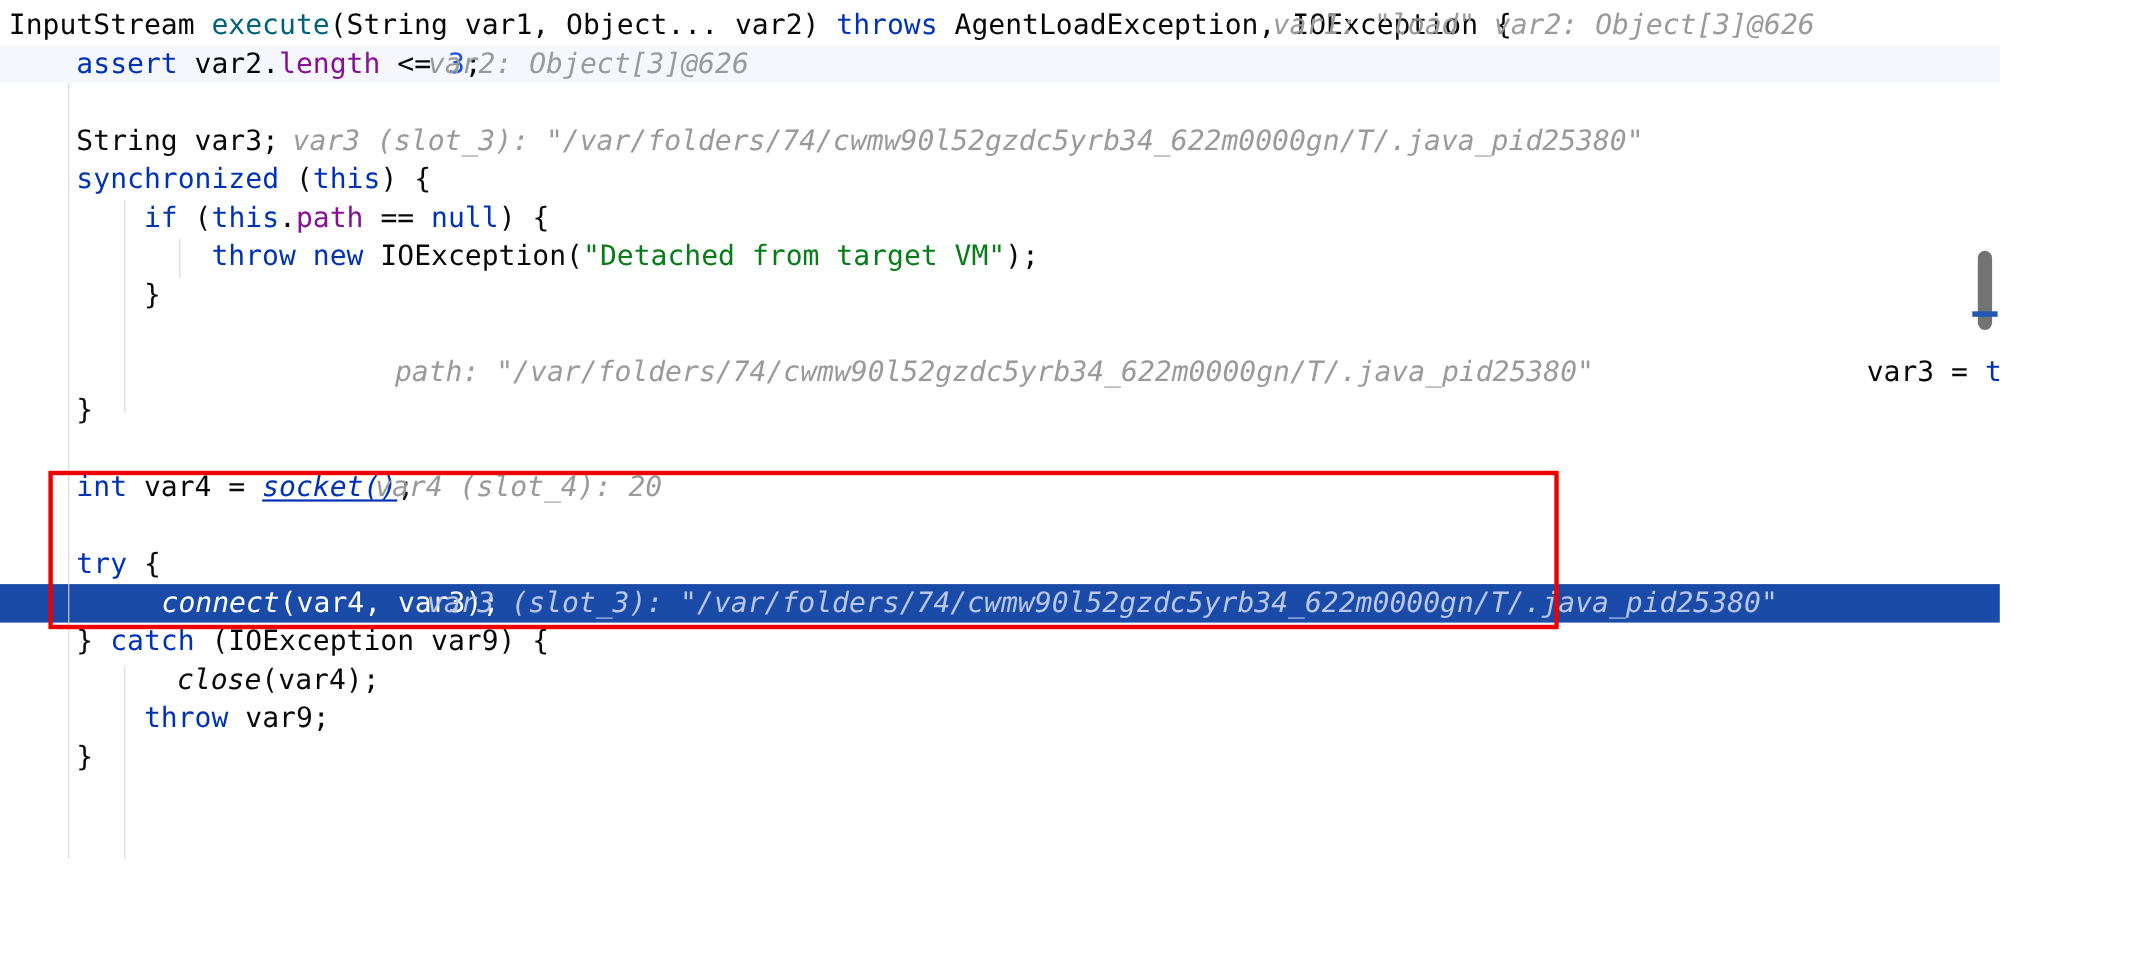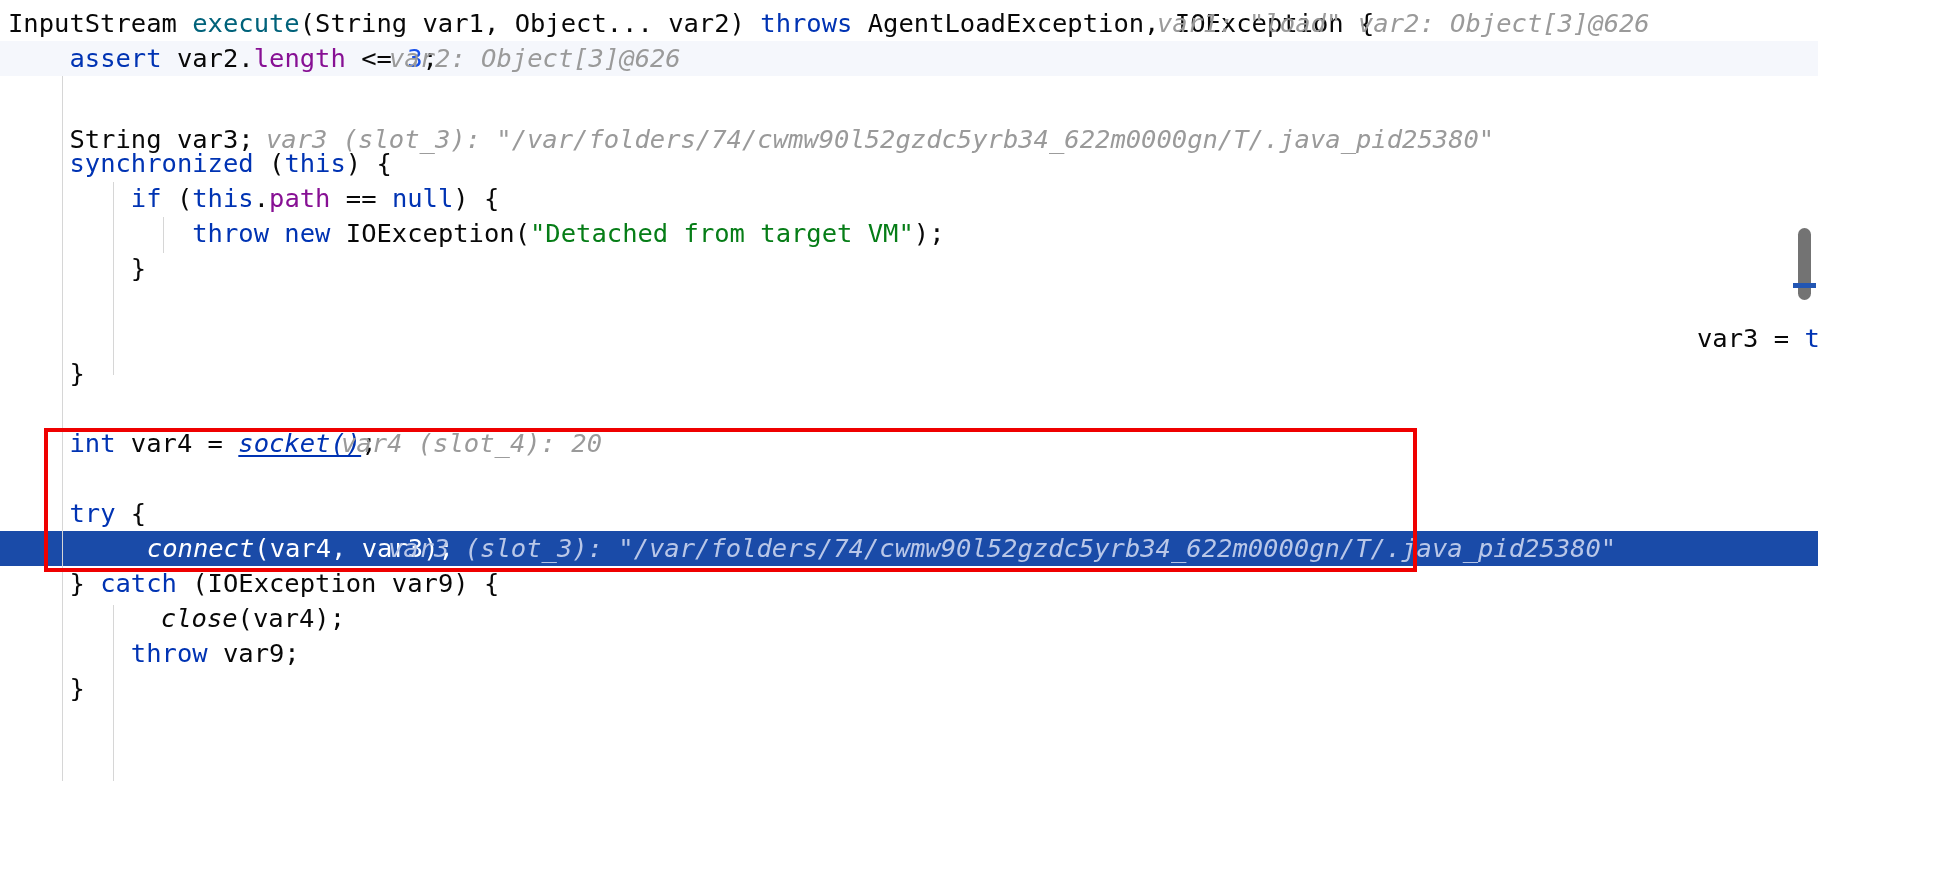--- a/index.html
+++ b/index.html
@@ -139,27 +139,27 @@
       <div class="iguide" style="left: 62px; top: 76px; height: 705px;"></div>
       <div class="iguide" style="left: 113px; top: 182px; height: 105px;"></div>
       <div class="iguide" style="left: 163px; top: 217px; height: 36px;"></div>
       <div class="iguide" style="left: 113px; top: 287px; height: 88px;"></div>
       <div class="iguide" style="left: 113px; top: 605px; height: 176px;"></div>
     </div>
   <div id="layer-lines">
       <div class="line" style="top: 6px;"><span class="code"><span class="plain">InputStream </span><span class="mcall">execute</span><span class="plain">(String var1, Object... var2) </span><span class="kw">throws</span><span class="plain"> AgentLoadException, IOException {</span></span><span class="hint" style="position: absolute; left: 1157px; top: 0px; z-index: 3;">var1: "load"</span><span class="hint" style="position: absolute; left: 1358px; top: 0px; z-index: 3;">var2: Object[3]@626</span></div>
       <div class="line" style="top: 41px;"><span class="code"><span class="plain">    </span><span class="kw">assert</span><span class="plain"> var2.</span><span class="field">length</span><span class="plain"> &lt;= </span><span class="num">3</span><span class="plain">;</span></span><span class="hint" style="position: absolute; left: 389px; top: 0px; z-index: 3;">var2: Object[3]@626</span></div>
       <div class="line" style="top: 76px;"><span class="code"></span></div>
-      <div class="line" style="top: 111px; margin-top: 11px;"><span class="code"><span class="plain">    String var3;</span></span><span class="hint" style="position: absolute; left: 266px; top: 0px; z-index: 3;">var3 (slot_3): "/var/folders/74/cwmw90l52gzdc5yrb34_622m0000gn/T/.java_pid25380"</span></div>
+      <div class="line" style="top: 111px;"><span class="code"><span class="plain">    String var3;</span></span><span class="hint" style="position: absolute; left: 266px; top: 0px; z-index: 3;">var3 (slot_3): "/var/folders/74/cwmw90l52gzdc5yrb34_622m0000gn/T/.java_pid25380"</span></div>
       <div class="line" style="top: 146px;"><span class="code"><span class="plain">    </span><span class="kw">synchronized</span><span class="plain"> (</span><span class="kw">this</span><span class="plain">) {</span></span></div>
       <div class="line" style="top: 181px;"><span class="code"><span class="plain">        </span><span class="kw">if</span><span class="plain"> (</span><span class="kw">this</span><span class="plain">.</span><span class="field">path</span><span class="plain"> == </span><span class="kw">null</span><span class="plain">) {</span></span></div>
       <div class="line" style="top: 216px;"><span class="code"><span class="plain">            </span><span class="kw">throw</span><span class="plain"> </span><span class="kw">new</span><span class="plain"> IOException(</span><span class="str">"Detached from target VM"</span><span class="plain">);</span></span></div>
       <div class="line" style="top: 251px;"><span class="code"><span class="plain">        }</span></span></div>
       <div class="line" style="top: 286px;"><span class="code"></span></div>
-      <div class="line" style="top: 321px; text-align: right;"><span class="code"><span class="plain">        var3 = </span><span class="kw">this</span><span class="plain">.</span><span class="field">path</span><span class="plain">;</span></span></div>
+      <div class="line" style="top: 321px; text-align: right;"><span class="code"><span class="plain">        var3 = </span><span class="kw">this</span><span class="plain">.</span><span class="field">path</span><span class="plain">;</span></span><span class="hint" style="position: absolute; left: 359px; top: 0px; z-index: 3;">path: "/var/folders/74/cwmw90l52gzdc5yrb34_622m0000gn/T/.java_pid25380"</span></div>
       <div class="line" style="top: 356px;"><span class="code"><span class="plain">    }</span></span></div>
       <div class="line" style="top: 391px;"><span class="code"></span></div>
       <div class="line" style="top: 426px;"><span class="code"><span class="plain">    </span><span class="kw">int</span><span class="plain"> var4 = </span><span class="methodlink">socket()</span><span class="plain">;</span></span><span class="hint" style="position: absolute; left: 341px; top: 0px; z-index: 3;">var4 (slot_4): 20</span></div>
       <div class="line" style="top: 461px;"><span class="code"></span></div>
       <div class="line" style="top: 496px;"><span class="code"><span class="plain">    </span><span class="kw">try</span><span class="plain"> {</span></span></div>
       <div class="line sel" style="top: 531px;"><span class="code"><span class="plain">        </span><span class="static-m">connect</span><span class="plain">(var4, var3);</span></span><span class="hint" style="position: absolute; left: 388px; top: 0px; z-index: 3;">var3 (slot_3): "/var/folders/74/cwmw90l52gzdc5yrb34_622m0000gn/T/.java_pid25380"</span><span class="hint" style="position: absolute; left: 1838px; top: 0px; z-index: 3;">var4 (slot</span></div>
       <div class="line" style="top: 566px;"><span class="code"><span class="plain">    } </span><span class="kw">catch</span><span class="plain"> (IOException var9) {</span></span></div>
       <div class="line" style="top: 601px; padding-left: 30px;"><span class="code"><span class="plain">        </span><span class="static-m">close</span><span class="plain">(var4);</span></span></div>
       <div class="line" style="top: 636px;"><span class="code"><span class="plain">        </span><span class="kw">throw</span><span class="plain"> var9;</span></span></div>
       <div class="line" style="top: 671px;"><span class="code"><span class="plain">    }</span></span></div>

